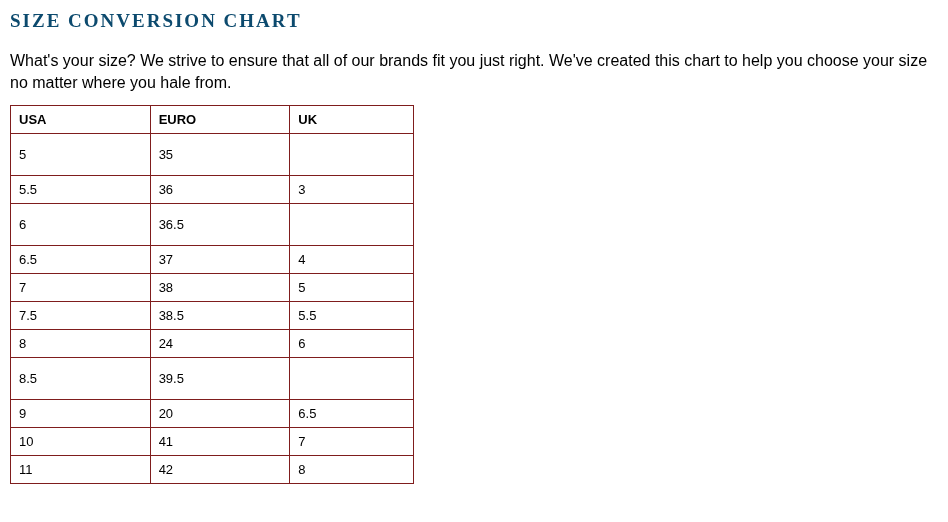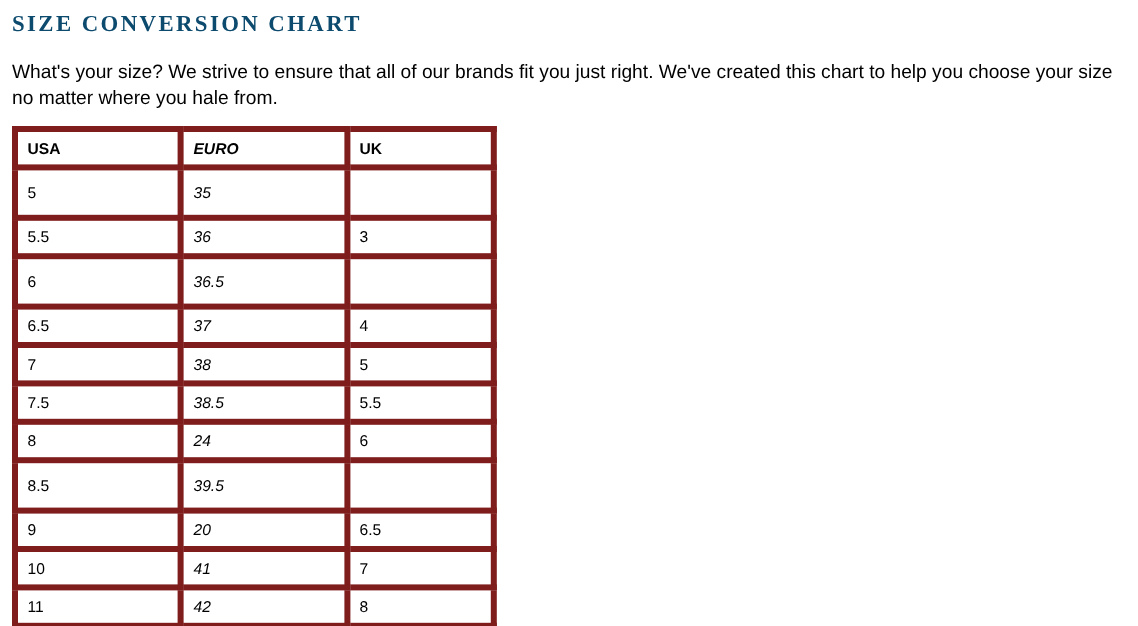--- a/index.html
+++ b/index.html
@@ -26,36 +26,36 @@
       color: #000000;
       margin-bottom: 10px;
       line-height: 1.4;
     }
     .size-table {
       border-collapse: collapse;
       width: 404px;
     }
     .size-table th,
     .size-table td {
-      border: 5px solid #7f1d1d;
+      border: 1px solid #7f1d1d;
       padding: 6px 8px;
       text-align: left;
       font-size: 13px;
       vertical-align: middle;
       margin-left: 41px;
     }
     .size-table th {
       font-weight: bold;
       background: #fff;
     }
     .size-table td {
       font-weight: normal;
     }
     .col-usa { width: 140px; }
-    .col-euro { width: 140px; font-style: italic; }
+    .col-euro { width: 140px; }
     .col-uk { width: 124px; }
     .tall-row td {
       height: 42px;
     }
     .normal-row td {
       height: 28px;
     }
   </style>
 </head>
 <body>

